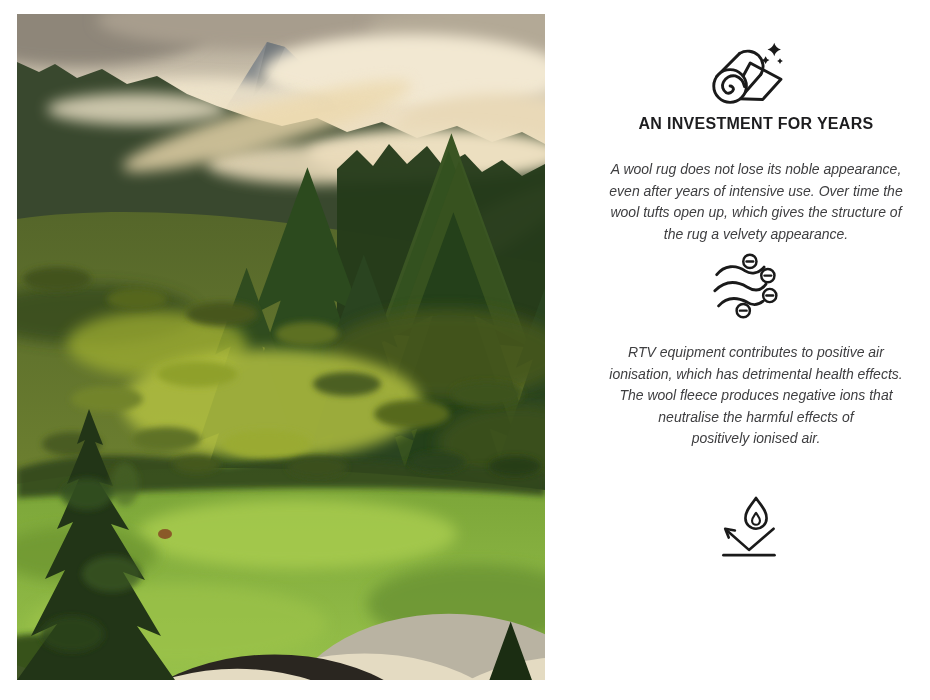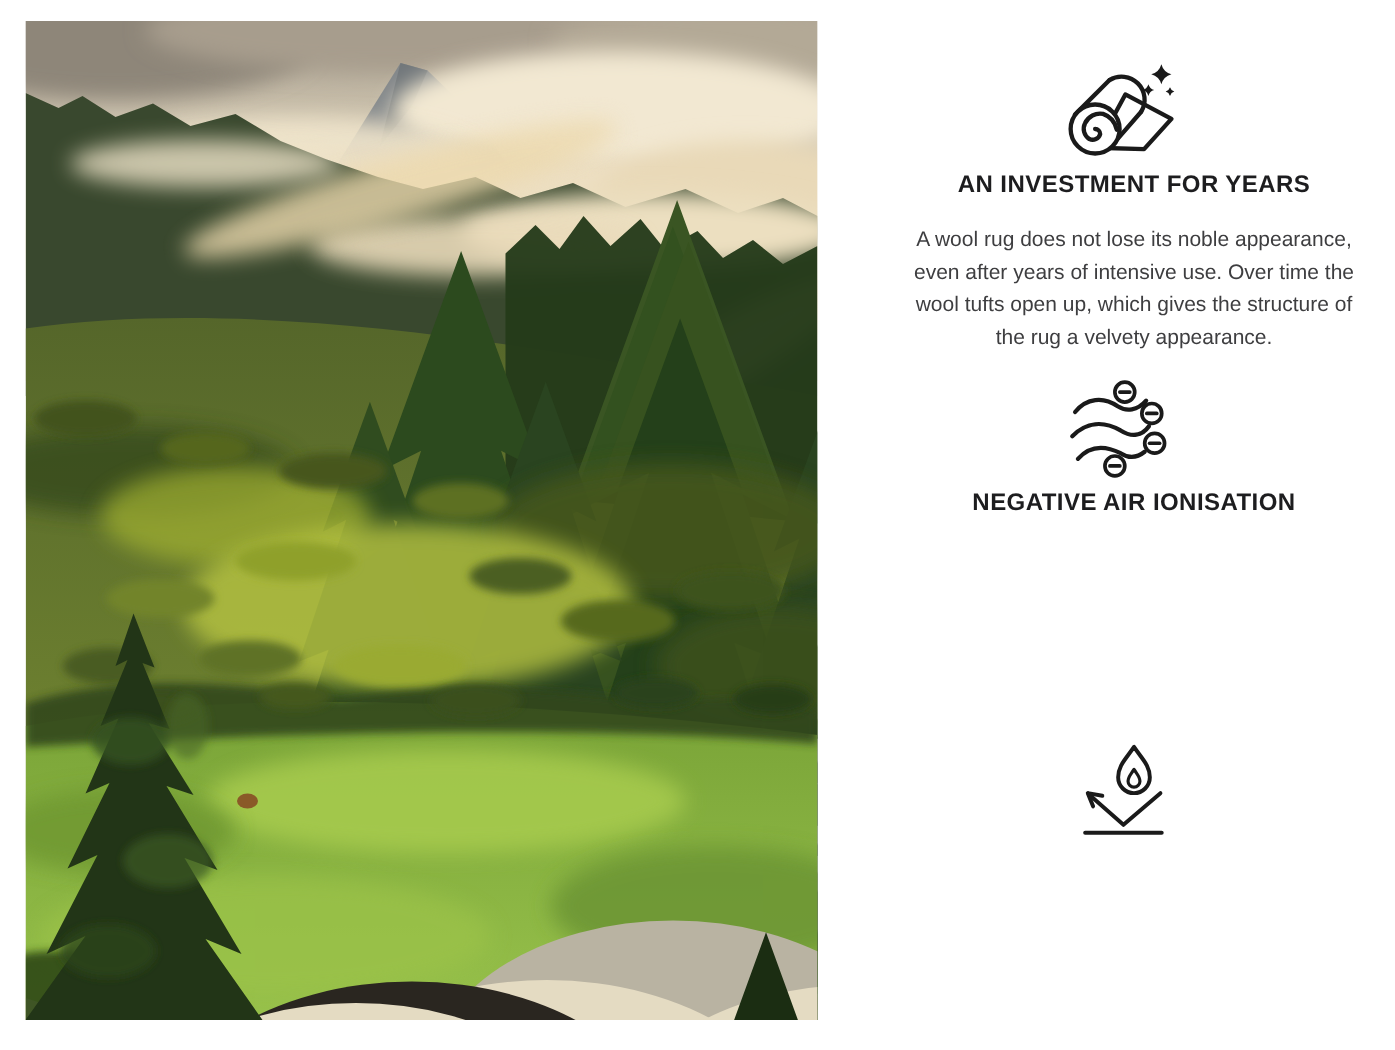--- a/index.html
+++ b/index.html
@@ -30,24 +30,25 @@
     height: 74px; display: flex; align-items: flex-end; justify-content: center;
     margin-bottom: 4px; color: var(--icon, #1a1a1a);
   }
   .icon-box svg { display: block; }
   .feature h3 {
     margin: 0 0 9px 0;
     font-size: 16px; line-height: 20px; font-weight: 700;
     letter-spacing: 0.3px; color: var(--heading, #1d1d1f);
   }
   .feature p {
-    margin: 6px;
+    margin: 16px;
     font-size: 14px; line-height: 21.5px;
     color: var(--body, #3e3e40);
     white-space: pre-line;
+    font-style: italic;
   }
 </style>
 </head>
 <body>
 
 <div class="photo-wrap" title="Mountain landscape at golden hour: misty peaks and clouds above a spruce forest, a shrub-covered hillside, and a sunlit green meadow where a flock of white and black sheep graze near a large spruce tree">
   <svg width="528" height="666" viewBox="0 0 528 666" xmlns="http://www.w3.org/2000/svg" preserveAspectRatio="none">
     <defs>
       <linearGradient id="sky" x1="0" y1="0" x2="0" y2="1">
         <stop offset="0" stop-color="#a59c8d"></stop>
@@ -246,21 +247,25 @@
             <path d="M39.5 11 H46.5"></path>
           <circle cx="62" cy="26" r="7"></circle>
             <path d="M58.5 26 H65.5"></path>
           <circle cx="64" cy="47" r="7"></circle>
             <path d="M60.5 47 H67.5"></path>
           <circle cx="36" cy="63" r="7"></circle>
             <path d="M32.5 63 H39.5"></path>
         </g>
       </svg>
     </div>
-    <h3>NEGATIVE AIR IONISATION</h3>
+    <p>RTV equipment contributes to positive air
+ionisation, which has detrimental health effects.
+The wool fleece produces negative ions that
+neutralise the harmful effects of
+positively ionised air.</p>
   </section>
 
   <section class="feature feature-flame">
     <div class="icon-box">
       <svg width="88" height="74" viewBox="0 0 100 80" fill="none" stroke="currentColor" stroke-width="3" stroke-linejoin="round" stroke-linecap="round">
 
         <path d="M50 7 C44 16 38 21 38 30 A12 12 0 0 0 62 30 C62 21 56 16 50 7 Z"></path>
         <path d="M50 24 C47.5 28 45.5 29.5 45.5 33 A4.5 4.5 0 0 0 54.5 33 C54.5 29.5 52.5 28 50 24 Z" stroke-width="2.4"></path>
 
         <path d="M70 42 L42 66 L17 44"></path>

